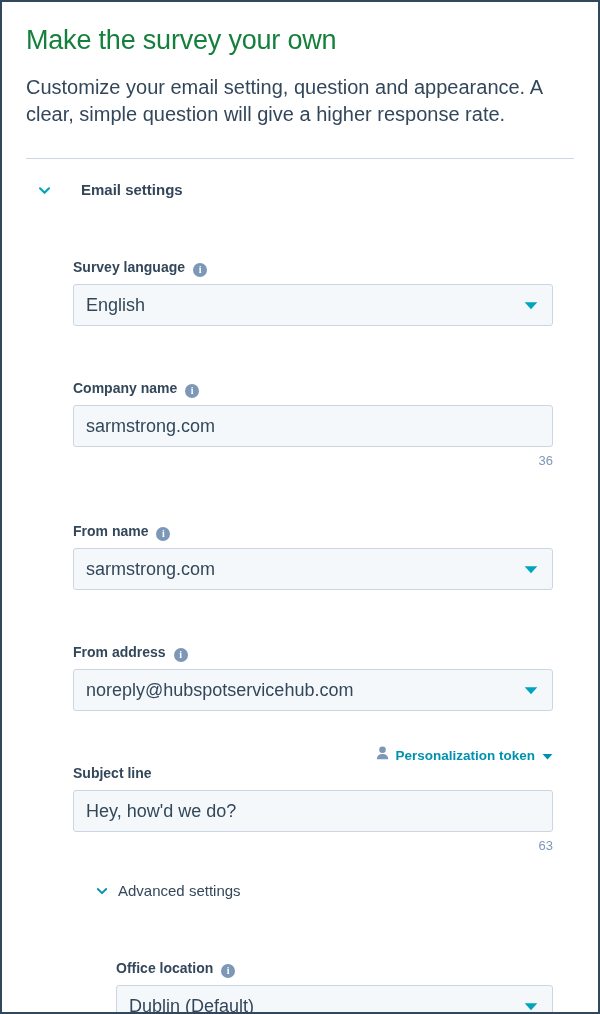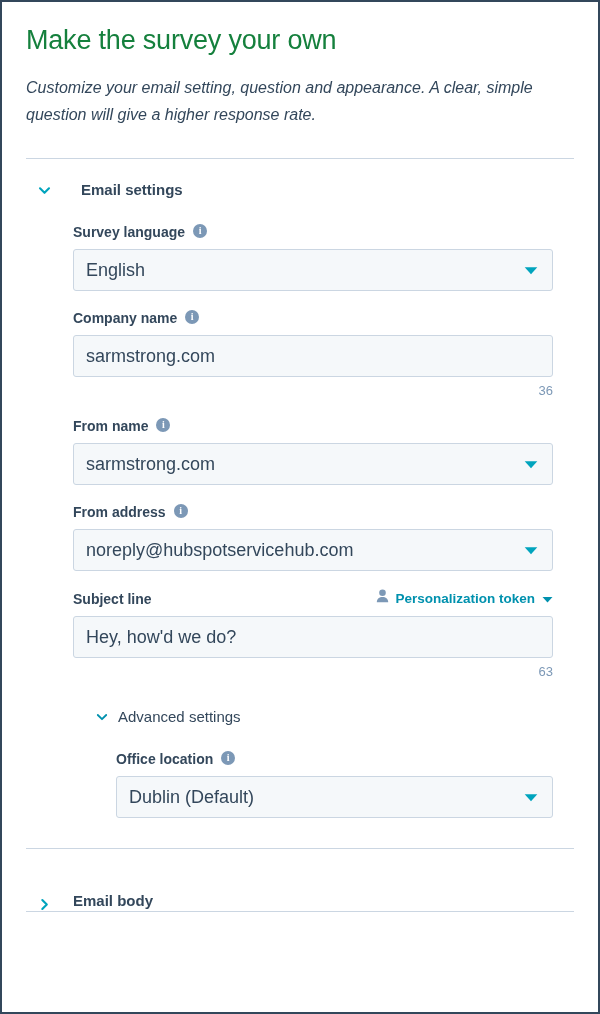--- a/index.html
+++ b/index.html
@@ -36,26 +36,25 @@
     padding-top: 20px;
     font-size: 27px;
     line-height: 36px;
     font-weight: 400;
     color: #15803d;
     letter-spacing: -0.2px;
   }
   .page-desc {
     margin: 0;
     padding-top: 16px;
-    font-size: 16px;
+    font-size: 20px;
     line-height: 27px;
     font-weight: 400;
     color: #33475b;
     max-width: 520px;
-    font-style: italic;
   }
 
   .divider {
     height: 1px;
     background: #cbd6e2;
     margin: 0;
   }
   .divider.top { margin-top: 30px; }
 
   
@@ -88,26 +87,27 @@
   
   .fields {
     padding-left: 47px;
     padding-right: 21px;
   }
   .field { padding-top: 18px; }
   .field:first-child { padding-top: 23px; }
 
   .field-label {
     display: flex;
-    align-items: flex-start;
+    align-items: flex-end;
     font-size: 14px;
     font-weight: 700;
     color: #33475b;
     line-height: 18px;
     padding-bottom: 8px;
+    margin-top: 35px;
   }
   .label-row {
     display: flex;
     align-items: center;
     justify-content: space-between;
     padding-bottom: 8px;
   }
   .label-row .field-label { padding-bottom: 0; }
 
   .info-icon {

